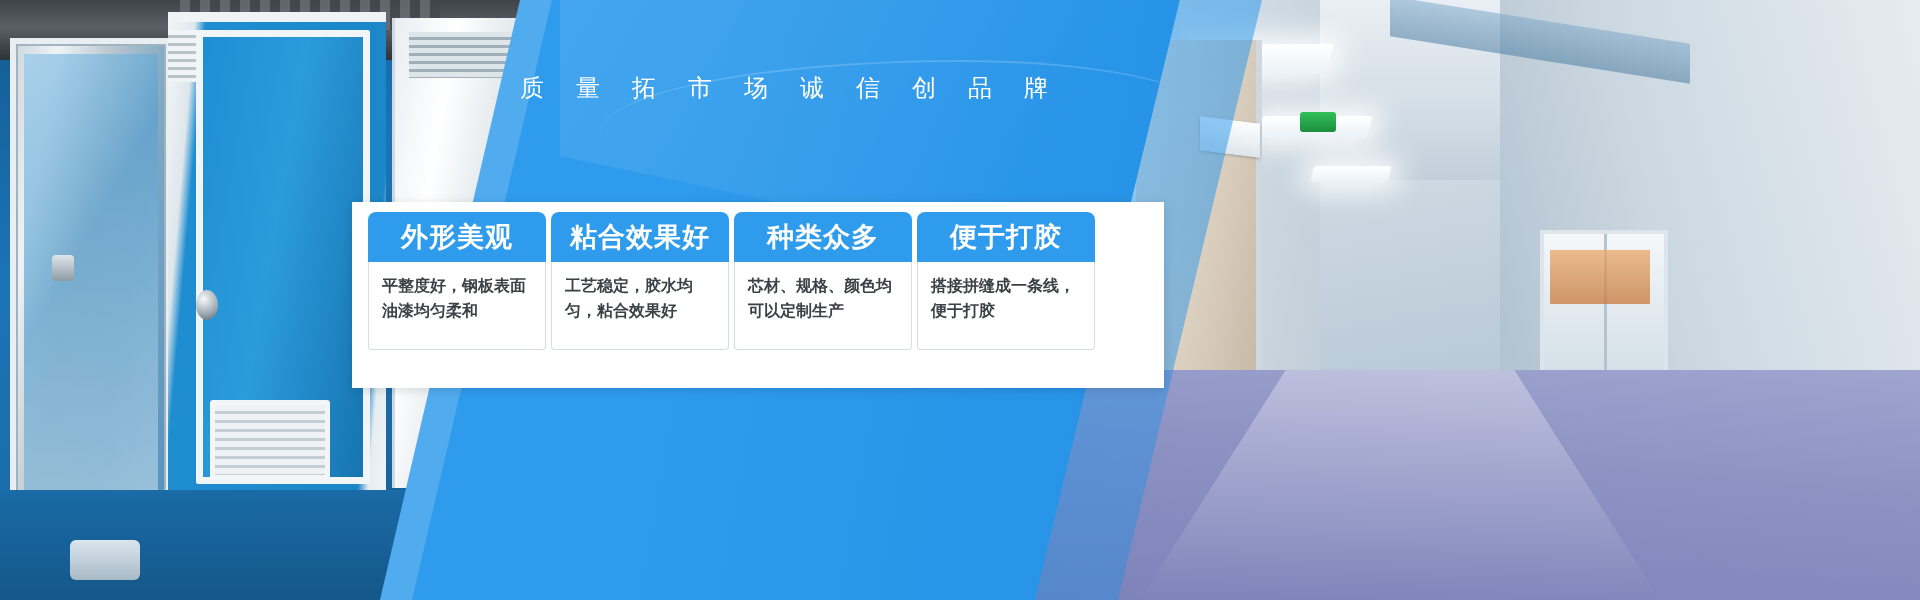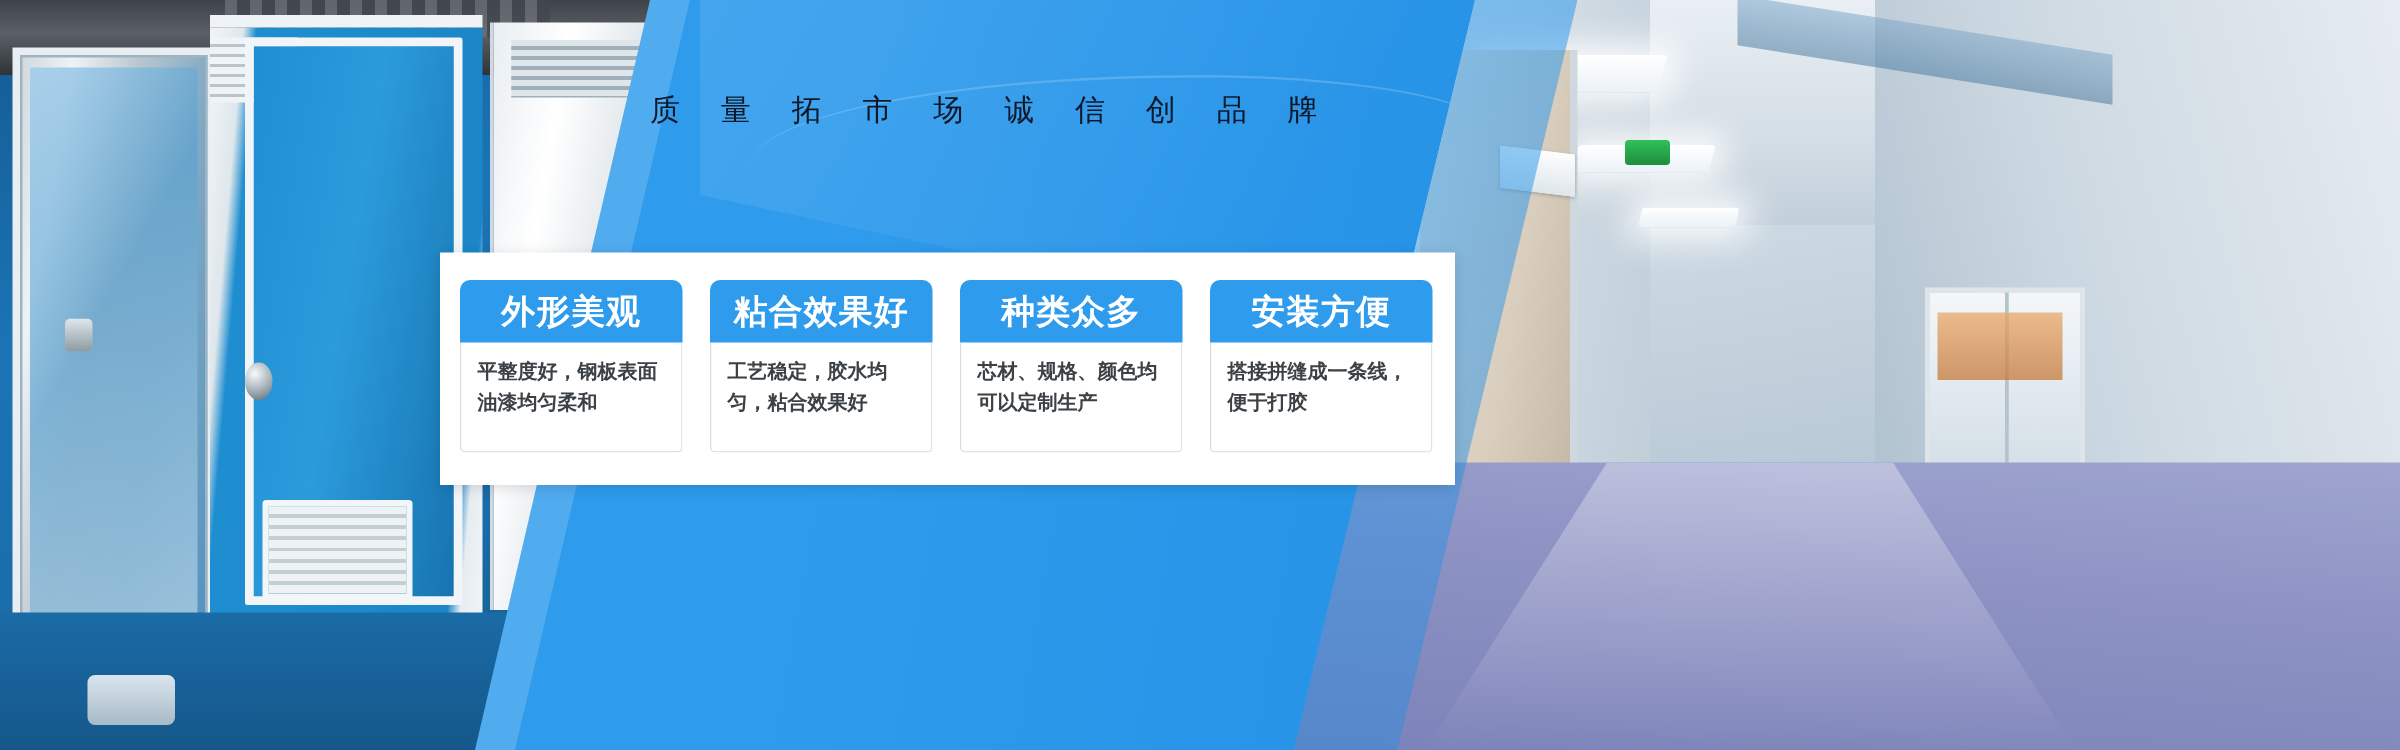--- a/index.html
+++ b/index.html
@@ -96,30 +96,30 @@
      border-top:2px solid rgba(255,255,255,.18);border-radius:60% 40% 0 0;}
   .blue-edge{position:absolute;left:0;top:0;width:1180px;height:600px;
      background:rgba(255,255,255,.16);
      clip-path:polygon(520px 0, 552px 0, 412px 600px, 380px 600px);}
   .right-edge{position:absolute;left:0;top:0;width:1300px;height:600px;
      background:linear-gradient(180deg,rgba(47,155,236,.55),rgba(38,140,225,.45));
      clip-path:polygon(1180px 0, 1262px 0, 1118px 600px, 1035px 600px);}
 
   
   .tagline{position:absolute;left:520px;top:72px;width:560px;
-     font-size:24px;letter-spacing:13px;color:#0f172a;font-weight:400;
-     white-space:nowrap;}
+     font-size:24px;letter-spacing:13px;color:#ffffff;font-weight:400;
+     white-space:nowrap;font-family:Liberation Serif, serif;}
   .headline{position:absolute;left:500px;top:118px;width:620px;
      font-size:50px;font-weight:bold;color:#ffffff;letter-spacing:2px;white-space:nowrap;
      text-shadow:3px 4px 0 #1a5f96;}
 
   
   .card{position:absolute;left:352px;top:202px;width:812px;height:186px;
      background:#ffffff;box-shadow:0 2px 10px rgba(0,0,0,.13);}
-  .features{position:absolute;left:368px;top:224px;display:flex;gap:22px;}
+  .features{position:absolute;left:368px;top:212px;display:flex;gap:5px;}
   .feature{width:178px;}
   .f-head{height:50px;border-radius:8px 8px 0 0;background:#2f9bec;
      display:flex;align-items:center;justify-content:center;
      color:#fff;font-size:27px;font-weight:bold;letter-spacing:1px;}
   .f-body{min-height:88px;border:1px solid #d8dde1;border-top:none;border-radius:0 0 4px 4px;
      padding:12px 13px 14px;box-sizing:border-box;
      font-size:16px;line-height:1.55;color:#3c4146;font-weight:bold;}
 </style>
 </head>
 <body>
@@ -179,18 +179,18 @@
     </div>
     <div class="feature">
       <div class="f-head">粘合效果好</div>
       <div class="f-body">工艺稳定，胶水均匀，粘合效果好</div>
     </div>
     <div class="feature">
       <div class="f-head">种类众多</div>
       <div class="f-body">芯材、规格、颜色均可以定制生产</div>
     </div>
     <div class="feature">
-      <div class="f-head">安装方便</div>
+      <div class="f-head">便于打胶</div>
       <div class="f-body">搭接拼缝成一条线，便于打胶</div>
     </div>
   </div>
 
 </div>
 
 </body></html>

